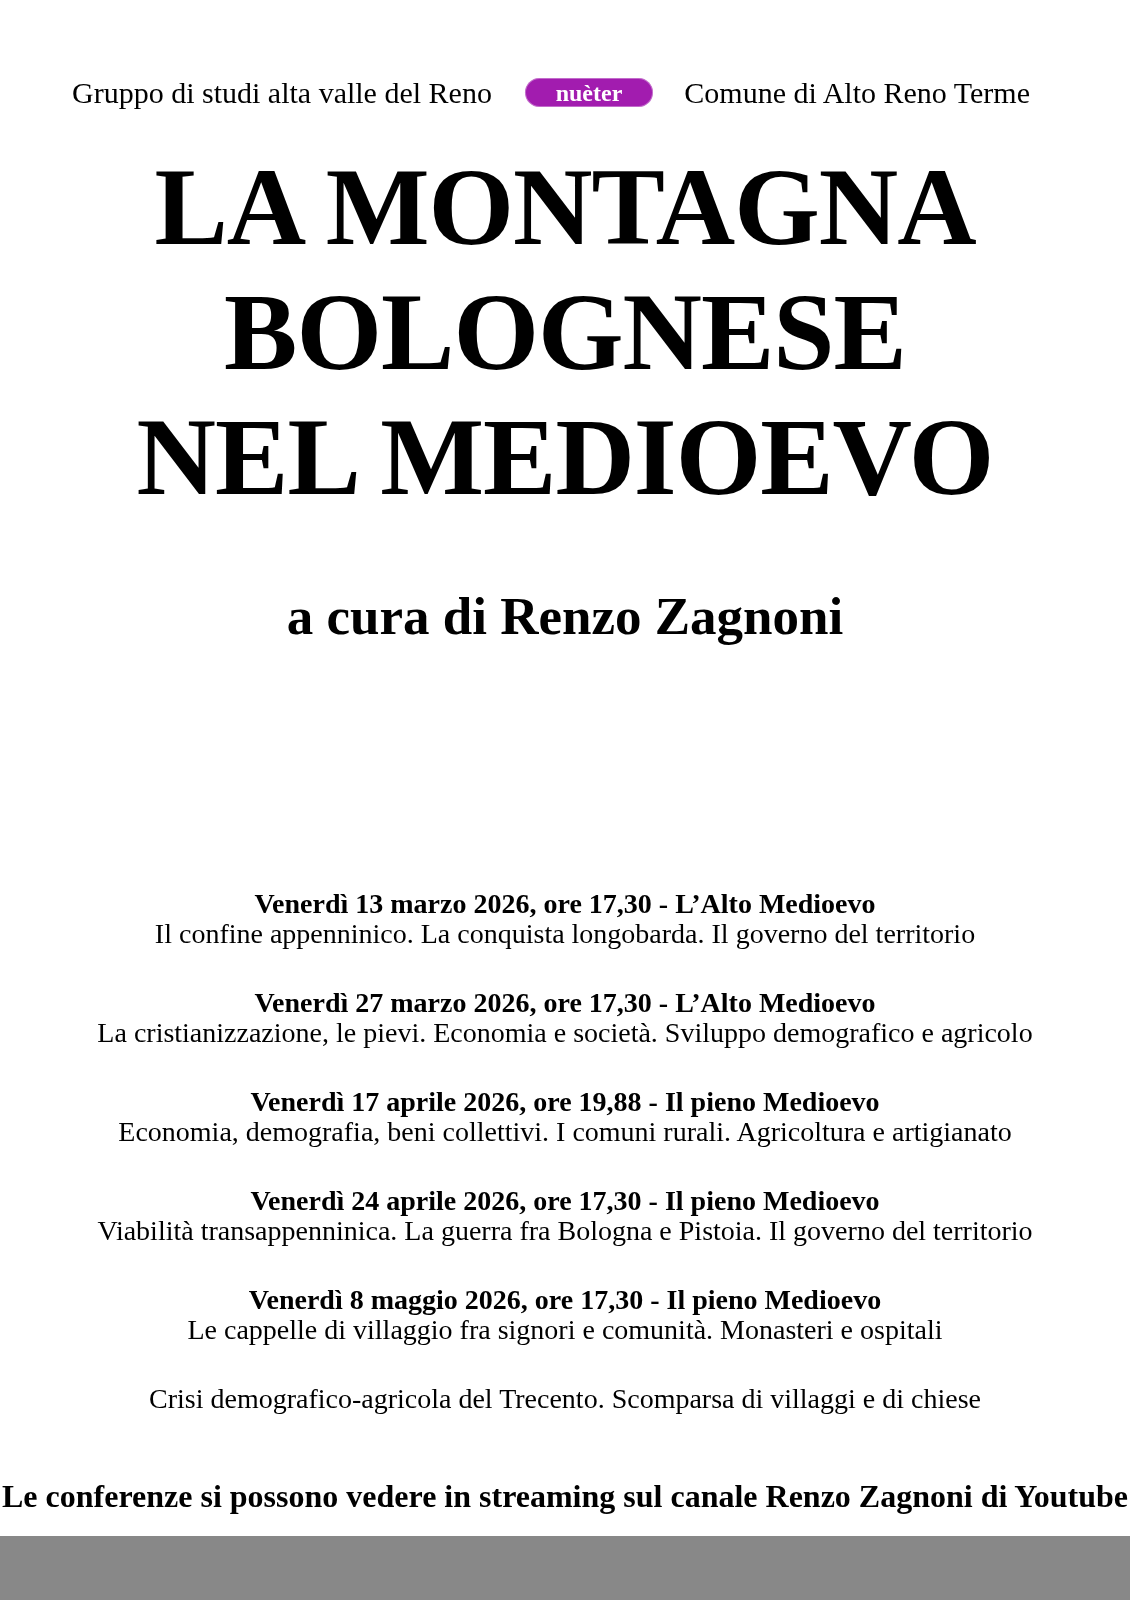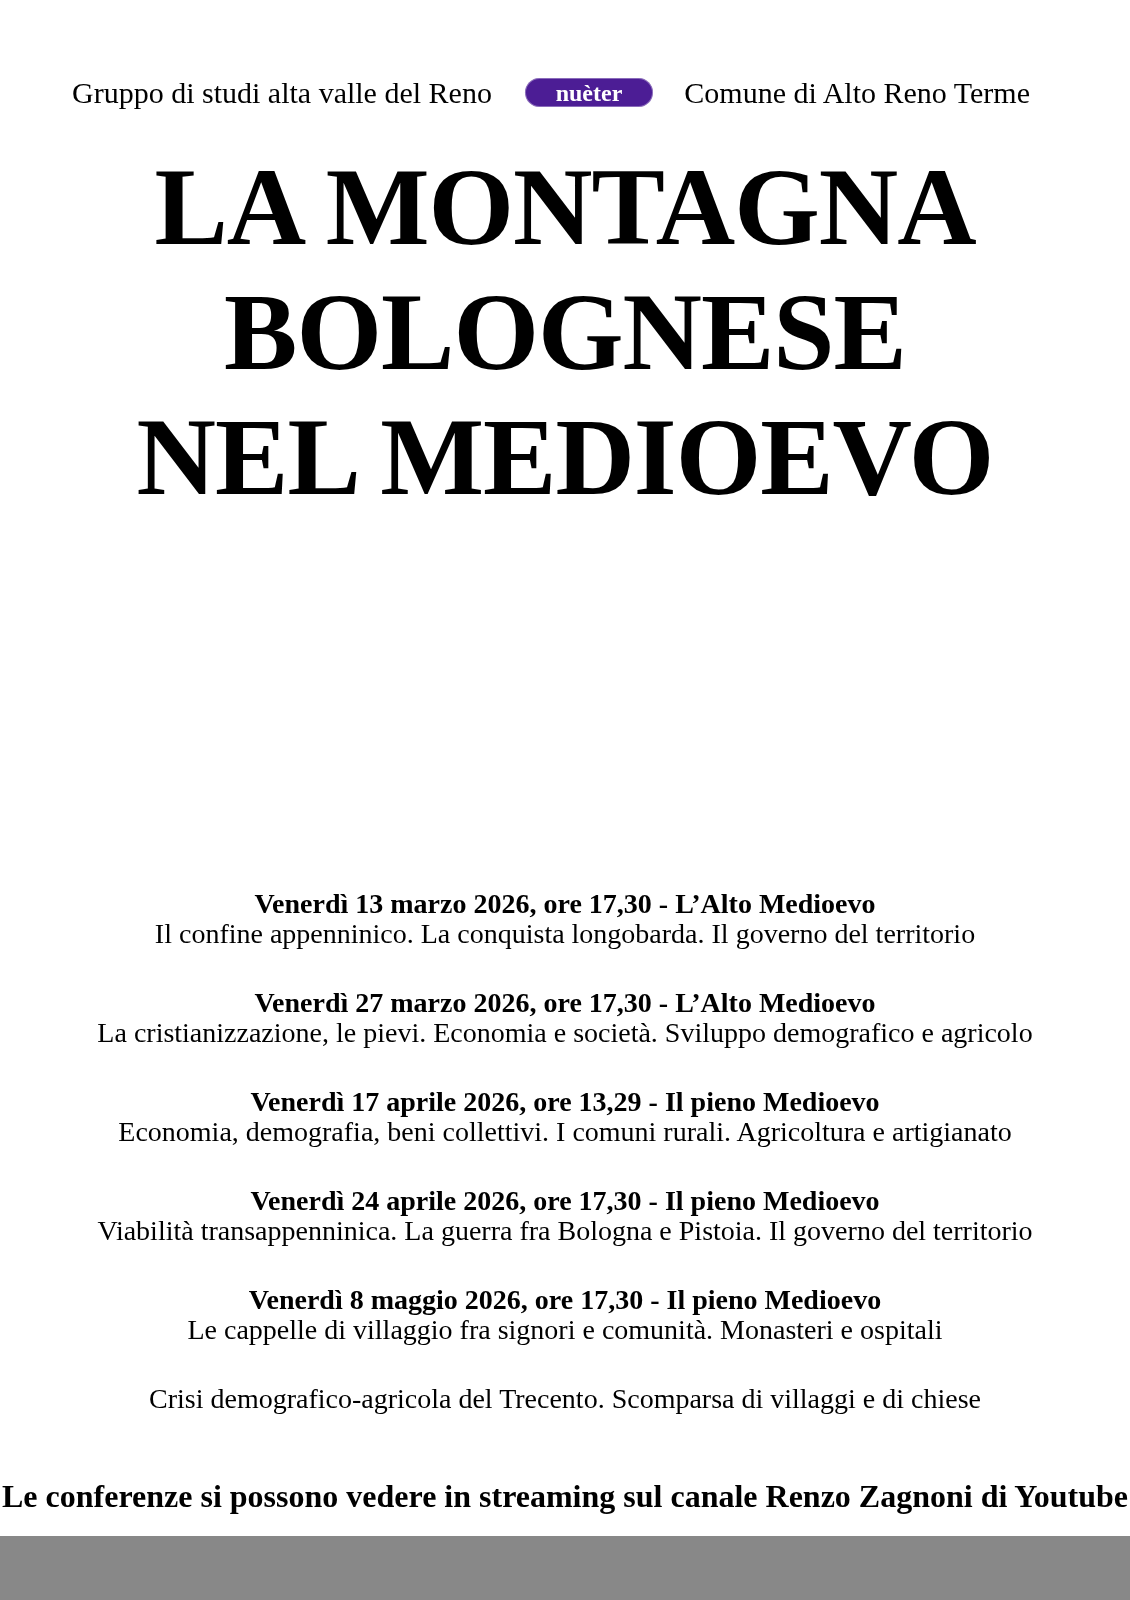--- a/index.html
+++ b/index.html
@@ -67,41 +67,42 @@
 </head>
 <body>
 
 <div class="page">
 
   <div class="header-row">
     <span>Gruppo di studi alta valle del Reno</span>
     <span>Comune di Alto Reno Terme</span>
   </div>
 
-  <div class="badge" id="nueter-badge" style="background: #4c1d95; color: rgb(255, 255, 255);">nuèter</div>
+  <div class="badge" id="nueter-badge" style="background: #a21caf; color: rgb(255, 255, 255);">nuèter</div>
 
   <div class="poster-title">
     <div>LA MONTAGNA</div>
     <div>BOLOGNESE</div>
     <div>NEL MEDIOEVO</div>
   </div>
 
+  <div class="curator">a cura di Renzo Zagnoni</div>
 
 
   <div class="events-block">
     <div class="event">
       <div class="event-heading">Venerdì 13 marzo 2026, ore 17,30 - L’Alto Medioevo</div>
       <div class="event-desc">Il confine appenninico. La conquista longobarda. Il governo del territorio</div>
     </div>
     <div class="event">
       <div class="event-heading">Venerdì 27 marzo 2026, ore 17,30 - L’Alto Medioevo</div>
       <div class="event-desc">La cristianizzazione, le pievi. Economia e società. Sviluppo demografico e agricolo</div>
     </div>
     <div class="event">
-      <div class="event-heading">Venerdì 17 aprile 2026, ore 13,29 - Il pieno Medioevo</div>
+      <div class="event-heading">Venerdì 17 aprile 2026, ore 19,88 - Il pieno Medioevo</div>
       <div class="event-desc">Economia, demografia, beni collettivi. I comuni rurali. Agricoltura e artigianato</div>
     </div>
     <div class="event">
       <div class="event-heading">Venerdì 24 aprile 2026, ore 17,30 - Il pieno Medioevo</div>
       <div class="event-desc">Viabilità transappenninica. La guerra fra Bologna e Pistoia. Il governo del territorio</div>
     </div>
     <div class="event">
       <div class="event-heading">Venerdì 8 maggio 2026, ore 17,30 - Il pieno Medioevo</div>
       <div class="event-desc">Le cappelle di villaggio fra signori e comunità. Monasteri e ospitali</div>
     </div>

